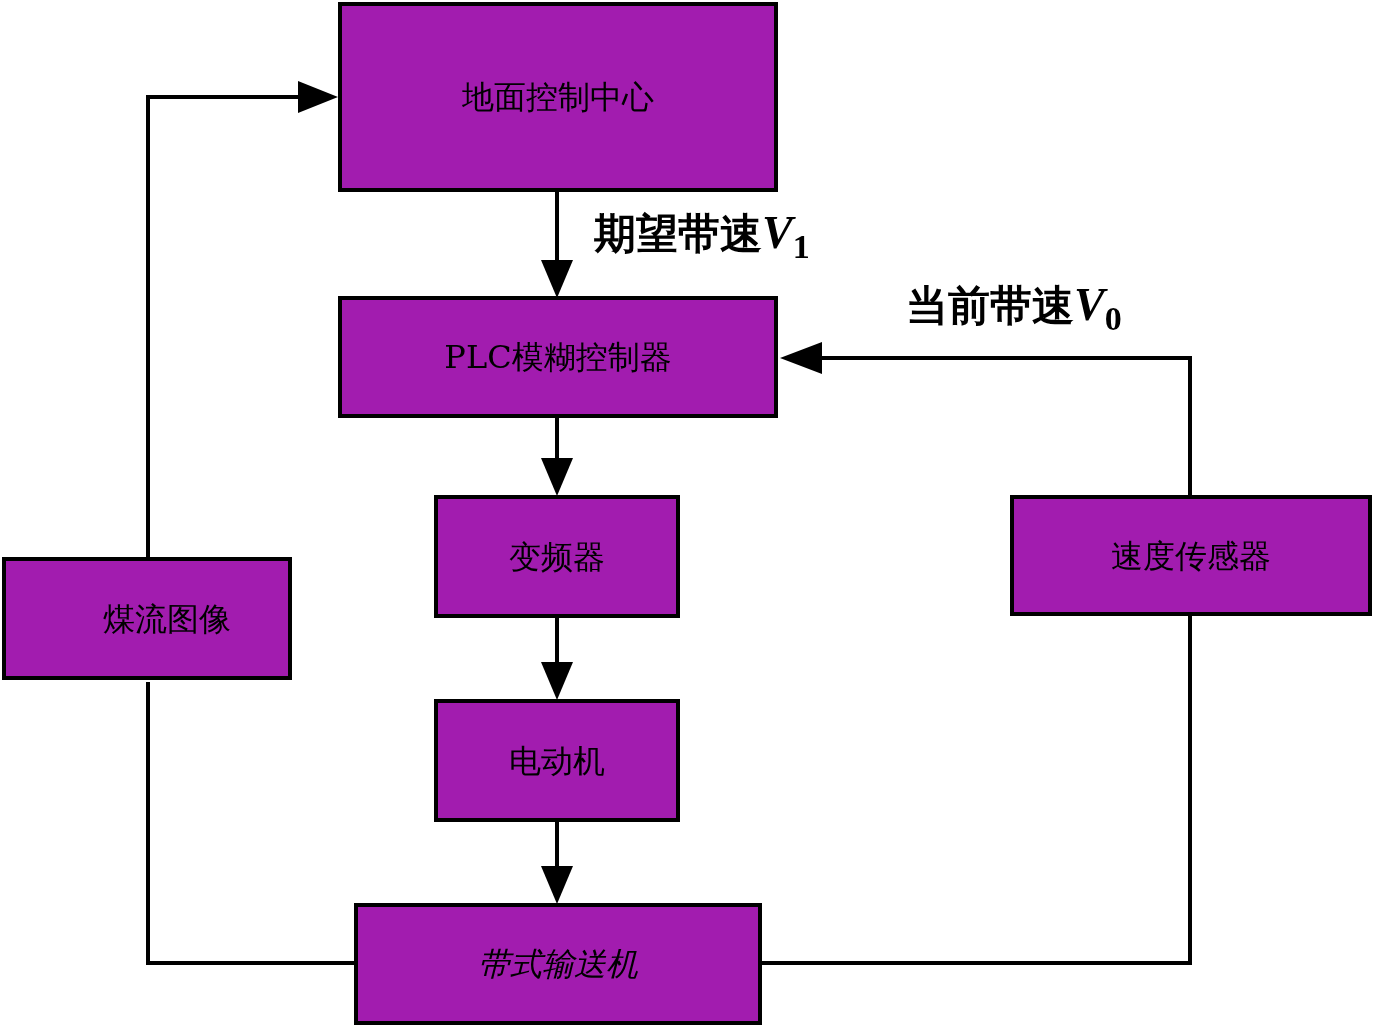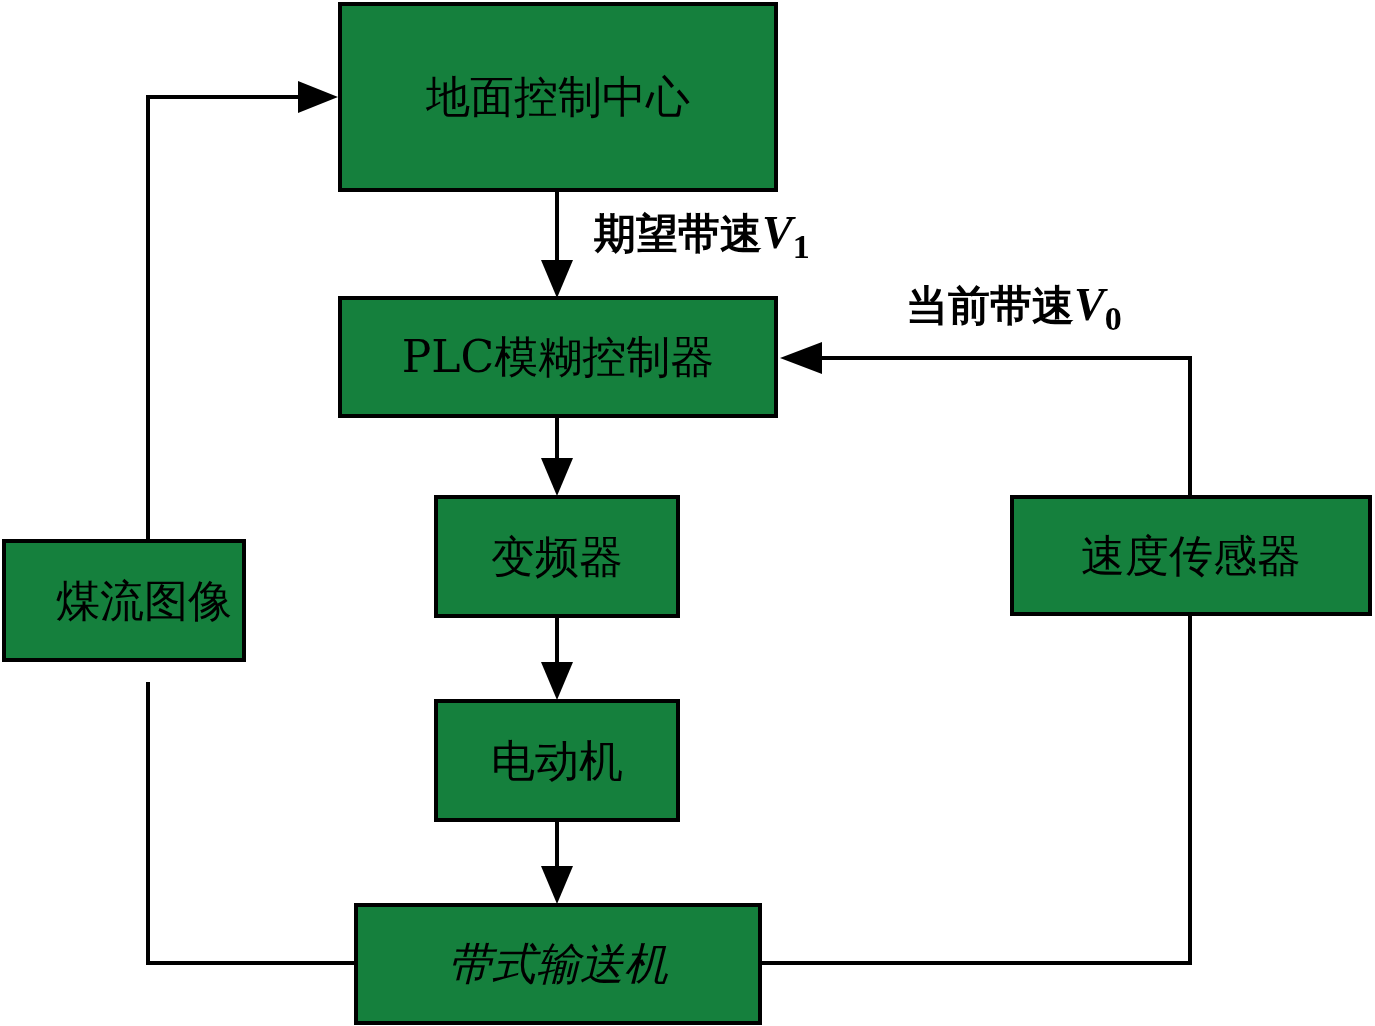--- a/index.html
+++ b/index.html
@@ -1,21 +1,21 @@
 <!DOCTYPE html>
 <html><head>
 <meta charset="utf-8">
 <style>
   html, body { margin:0; padding:0; background:#ffffff; }
   body { width:1375px; height:1026px; position:relative; overflow:hidden;
          font-family: "DejaVu Serif", "Liberation Serif", serif; color:#000; }
   svg.lines { position:absolute; left:0; top:0; }
-  .box { position:absolute; border:4px solid #000; box-sizing:border-box; background:#15803d;
+  .box { position:absolute; border:4px solid #000; box-sizing:border-box; background:#a21caf;
          display:flex; align-items:center; justify-content:center; text-align:center;
-         font-size:44px; line-height:60px; }
+         font-size:32px; line-height:60px; }
   .box span { display:block; }
   .label { position:absolute; font-size:42px; white-space:nowrap;font-weight:bold; }
   .label i { font-family: "Liberation Serif", serif; font-style:italic; font-size:46px; }
   .label sub { font-family: "Liberation Serif", serif; font-size:34px; vertical-align:-10px; font-style:normal; }
 </style>
 </head>
 <body>
 
 <svg class="lines" width="1375" height="1026">
   <defs>
@@ -61,21 +61,21 @@
 </div>
 
 <div class="box" style="left:434px; top:699px; width:246px; height:123px;">
   <span>电动机</span>
 </div>
 
 <div class="box" style="left:354px; top:903px; width:408px; height:122px;font-style:italic;">
   <span>带式输送机</span>
 </div>
 
-<div class="box" style="left:2px; top:539px; width:244px; height:123px;padding-left:40px;">
+<div class="box" style="left:2px; top:557px; width:290px; height:123px;padding-left:40px;">
   <span>煤流图像</span>
 </div>
 
 <div class="box" style="left:1010px; top:495px; width:362px; height:121px;">
   <span>速度传感器</span>
 </div>
 
 <div class="label" style="left:594px; top:206px;">
   <span>期望带速</span><i>V</i><sub>1</sub>
 </div>

